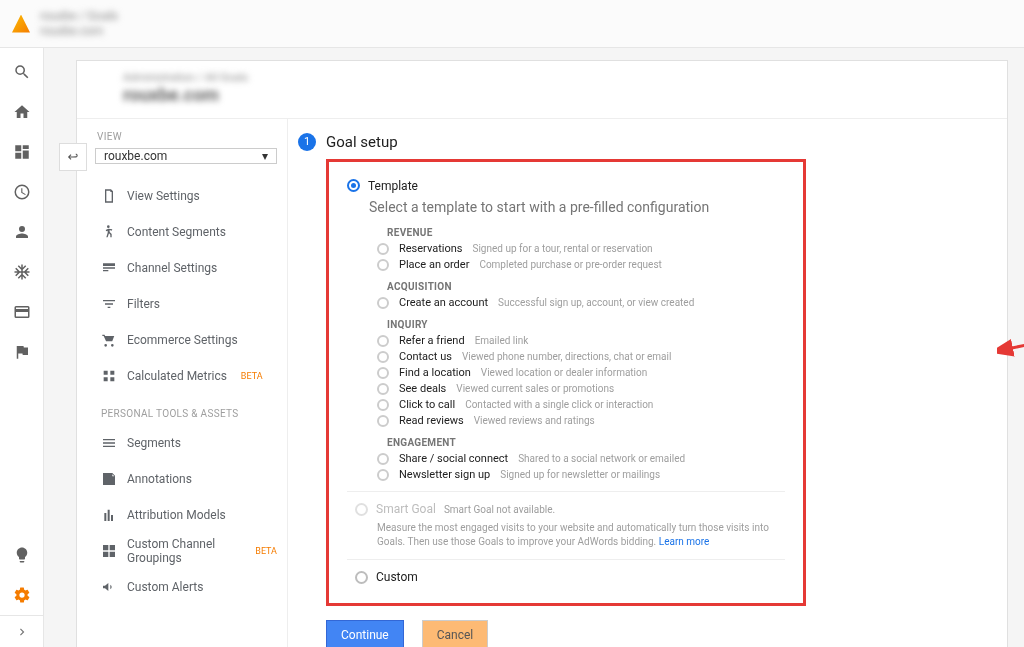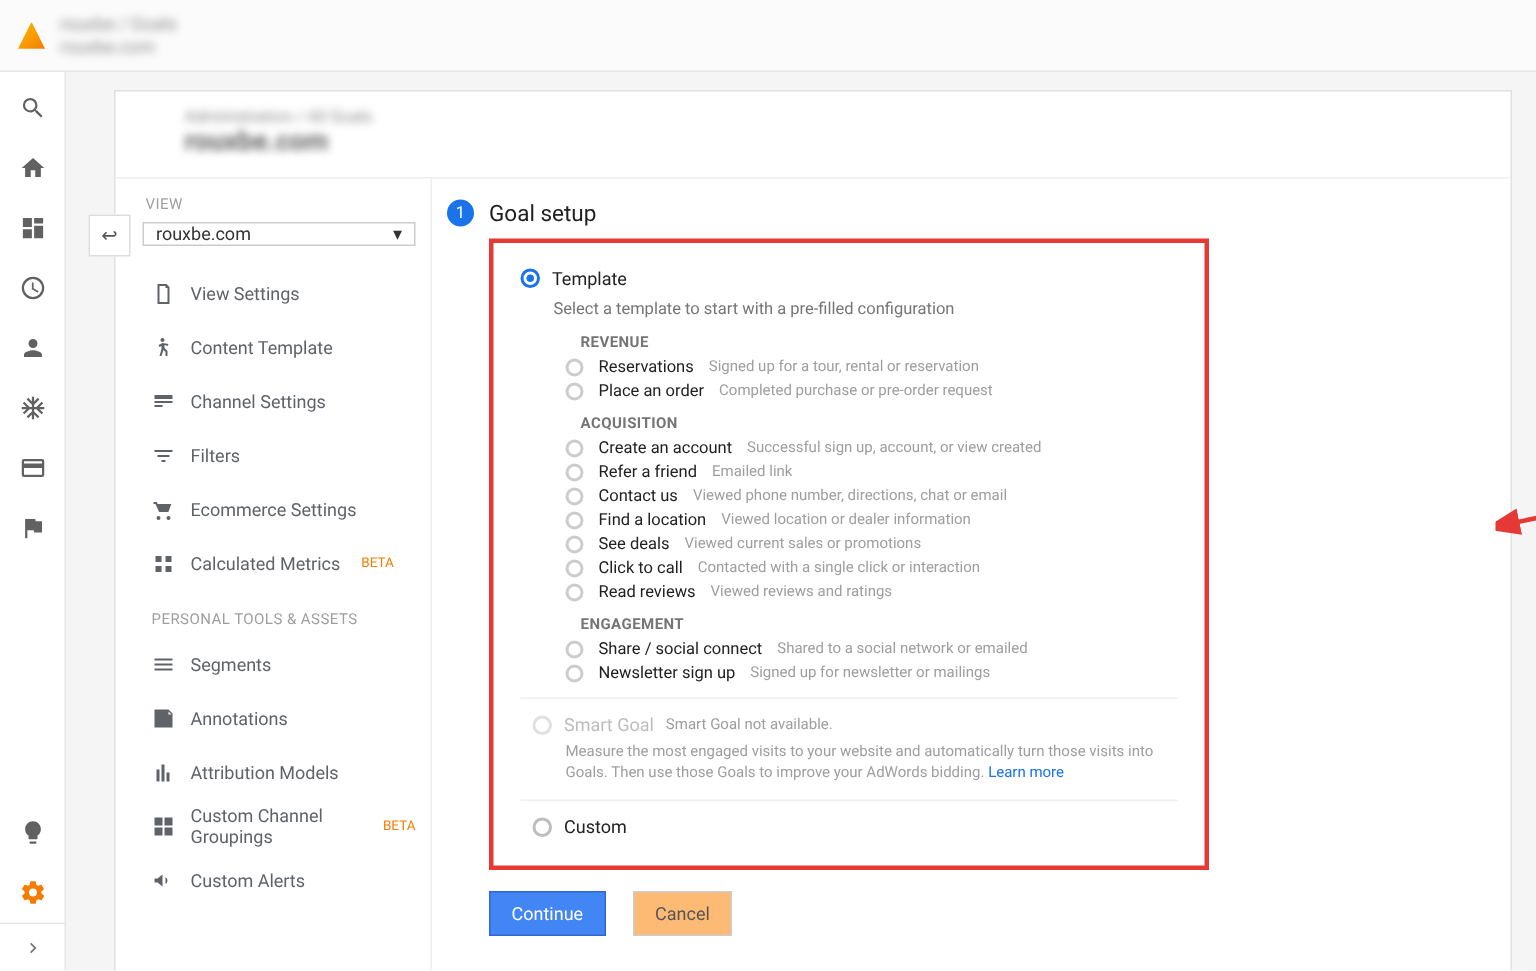--- a/index.html
+++ b/index.html
@@ -33,21 +33,21 @@
   .step-num.active{background:#1a73e8}
   .step-title{font-size:15px;color:#212121}
   .panel{border:3px solid #e53935;padding:12px 18px 14px 18px;margin-left:28px;width:480px}
   .opt-row{display:flex;align-items:center;gap:8px;margin:5px 0}
   .radio{width:13px;height:13px;border:2px solid #bdbdbd;border-radius:50%;flex-shrink:0;position:relative}
   .radio.sel{border-color:#1a73e8}
   .radio.sel::after{content:"";position:absolute;inset:2px;border-radius:50%;background:#1a73e8}
   .radio.dis{border-color:#e0e0e0}
   .opt-label{font-size:12px;color:#212121}
   .opt-label.dis{color:#bdbdbd}
-  .subtext{font-size:11px;color:#757575;margin:4px 0 8px 22px;line-height:1.4}
+  .subtext{font-size:14px;color:#757575;margin:4px 0 8px 22px;line-height:1.4}
   .grp-head{font-size:10px;color:#757575;font-weight:bold;letter-spacing:.3px;margin:10px 0 4px 40px}
   .goal-opt{display:flex;align-items:center;gap:10px;margin:3px 0 3px 30px}
   .goal-opt .radio{width:12px;height:12px;border:2px solid #ccc}
   .goal-name{font-size:11px;color:#212121}
   .goal-desc{font-size:10px;color:#9e9e9e}
   .divider{height:1px;background:#eee;margin:10px 0}
   .smart-block{margin:8px 0 8px 8px}
   .smart-desc{font-size:10px;color:#9e9e9e;margin:4px 0 0 22px;line-height:1.4}
   .smart-desc a{color:#1a73e8;text-decoration:none}
   .actions{display:flex;gap:18px;margin:14px 0 14px 28px}
@@ -144,21 +144,21 @@
             <li class="nav-item">
               <svg viewBox="0 0 24 24">
                 <path d="M6 2h9l3 3v17H6zM8 4v16h8V6h-2V4z"></path>
               </svg>
               <span>View Settings</span>
             </li>
             <li class="nav-item">
               <svg viewBox="0 0 24 24">
                 <path d="M13 4a2 2 0 11-4 0 2 2 0 014 0zm-2 3l-4 2 1 2 2-1v3l-2 7h2l2-6 2 2v4h2v-5l-3-3V9l3 1 1-2z"></path>
               </svg>
-              <span>Content Template</span>
+              <span>Content Segments</span>
             </li>
             <li class="nav-item">
               <svg viewBox="0 0 24 24">
                 <path d="M3 5h18v4H3zm0 6h18v2H3zm0 4h8v2H3z"></path>
               </svg>
               <span>Channel Settings</span>
             </li>
             <li class="nav-item">
               <svg viewBox="0 0 24 24">
                 <path d="M10 18h4v-2h-4v2zM3 6v2h18V6H3zm3 7h12v-2H6v2z"></path>
@@ -238,20 +238,21 @@
                 <div class="radio"></div>
                 <span class="goal-name">Place an order</span>
                 <span class="goal-desc">Completed purchase or pre-order request</span>
               </div>
               <div class="grp-head">ACQUISITION</div>
               <div class="goal-opt">
                 <div class="radio"></div>
                 <span class="goal-name">Create an account</span>
                 <span class="goal-desc">Successful sign up, account, or view created</span>
               </div>
+              <div class="grp-head">INQUIRY</div>
               <div class="goal-opt">
                 <div class="radio"></div>
                 <span class="goal-name">Refer a friend</span>
                 <span class="goal-desc">Emailed link</span>
               </div>
               <div class="goal-opt">
                 <div class="radio"></div>
                 <span class="goal-name">Contact us</span>
                 <span class="goal-desc">Viewed phone number, directions, chat or email</span>
               </div>

